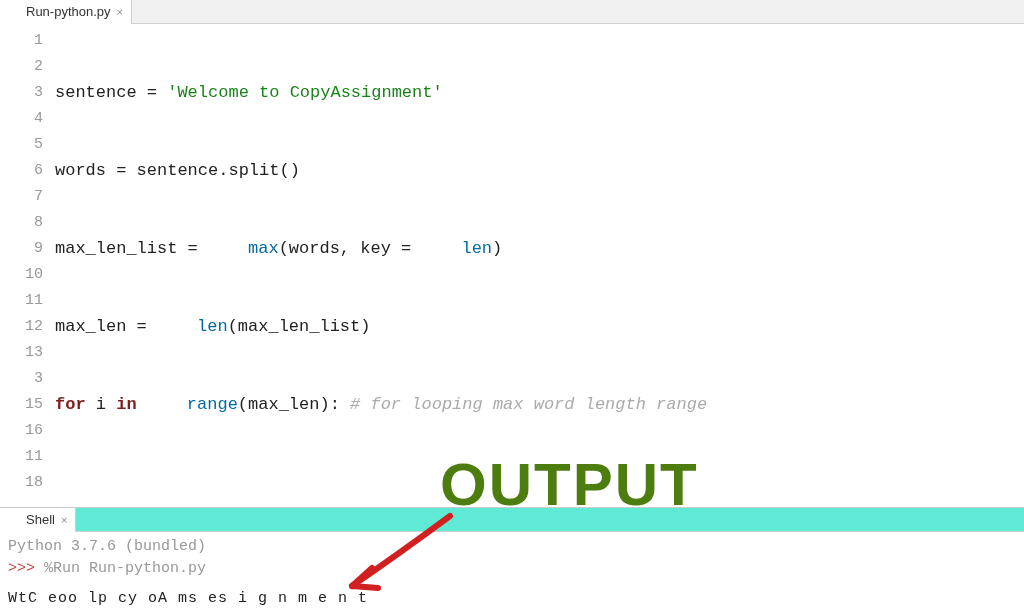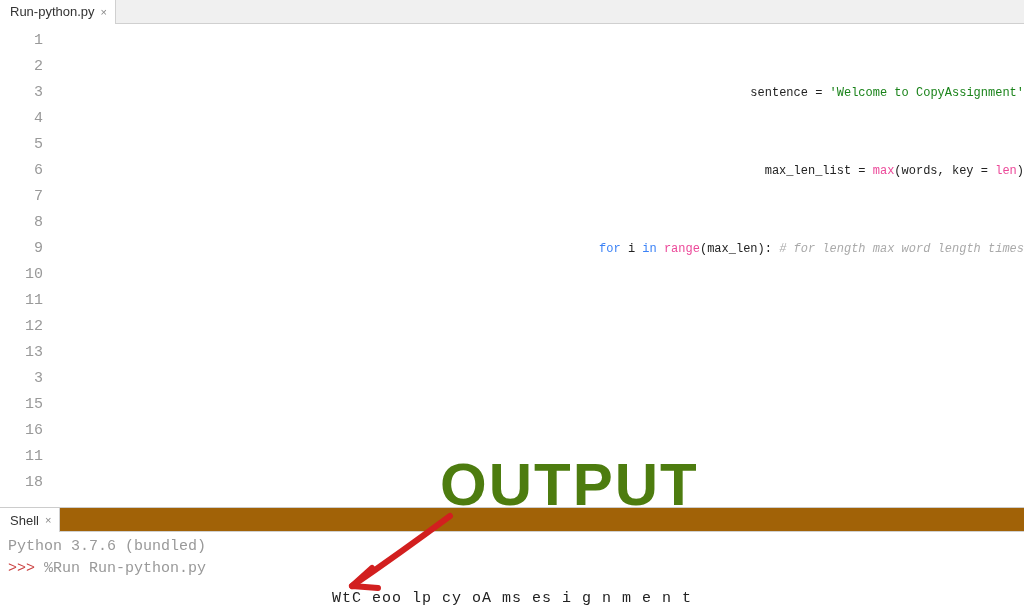--- a/index.html
+++ b/index.html
@@ -17,21 +17,21 @@
 .tab-bar {
   display: flex;
   background: #f0f0f0;
   border-bottom: 1px solid #d0d0d0;
   height: 24px;
   align-items: center;
 }
 .tab {
   background: #ffffff;
   border-right: 1px solid #d0d0d0;
-  padding: 2px 8px 2px 10px;
+  padding: 2px 8px 2px 26px;
   font-size: 13px;
   display: flex;
   align-items: center;
   height: 24px;
   font-family: sans-serif;
   color: #333;
 }
 .tab .close {
   margin-left: 6px;
   color: #888;
@@ -50,55 +50,54 @@
   color: #999999;
   text-align: right;
   padding: 4px 12px 4px 4px;
   font-size: 15px;
   line-height: 26px;
   user-select: none;
 }
 .code-area {
   flex: 1;
   padding: 4px 0;
-  font-size: 12px;
+  font-size: 17px;
   line-height: 26px;
   color: #222;
   white-space: pre;
-  text-align: right;
 }
 .code-line { height: 26px; }
-.kw { color: #3b82f6; font-weight: normal; }
+.kw { color: #7f1d1d; font-weight: bold; }
 .str { color: #1a831a; }
-.fn { color: #ec4899; }
+.fn { color: #0369a1; margin-left: 40px; }
 .cmt { color: #aaaaaa; font-style: italic; }
 .shell-panel {
   border-top: 1px solid #ccc;
   background: #fff;
 }
 .shell-tab-bar {
   display: flex;
-  background: #a16207;
+  background: #5eead4;
   border-bottom: 1px solid #d0d0d0;
   height: 24px;
+  align-items: center;
 }
 .shell-body {
   padding: 4px 8px 6px 8px;
   font-size: 15px;
   line-height: 22px;
 }
 .shell-header { color: #999; }
 .shell-prompt { color: #c44; }
 .shell-cmd { color: #999; }
 .shell-output {
   color: #222;
   letter-spacing: 1px;
   padding-top: 8px;
   font-family: "Consolas","Courier New",monospace;
-  text-align: center;
 }
 .annotation {
   position: absolute;
   pointer-events: none;
   z-index: 100;
 }
 .annotation-text {
   position: absolute;
   left: 440px;
   top: 450px;
@@ -140,22 +139,24 @@
     <div>12</div>
     <div>13</div>
     <div>3</div>
     <div>15</div>
     <div>16</div>
     <div>11</div>
     <div>18</div>
   </div>
   <div class="code-area">
     <div class="code-line"><span>sentence = </span><span class="str">'Welcome to CopyAssignment'</span></div>
+    <div class="code-line"><span>words = sentence.split()</span></div>
     <div class="code-line"><span>max_len_list = </span><span class="fn">max</span><span>(words, key = </span><span class="fn">len</span><span>)</span></div>
-    <div class="code-line"><span class="kw">for</span><span> i </span><span class="kw">in</span><span> </span><span class="fn">range</span><span>(max_len): </span><span class="cmt"># for length max word length times</span></div>
+    <div class="code-line"><span>max_len = </span><span class="fn">len</span><span>(max_len_list)</span></div>
+    <div class="code-line"><span class="kw">for</span><span> i </span><span class="kw">in</span><span> </span><span class="fn">range</span><span>(max_len): </span><span class="cmt"># for looping max word length range</span></div>
     
     
     
     
     
     
     
     
     
     

